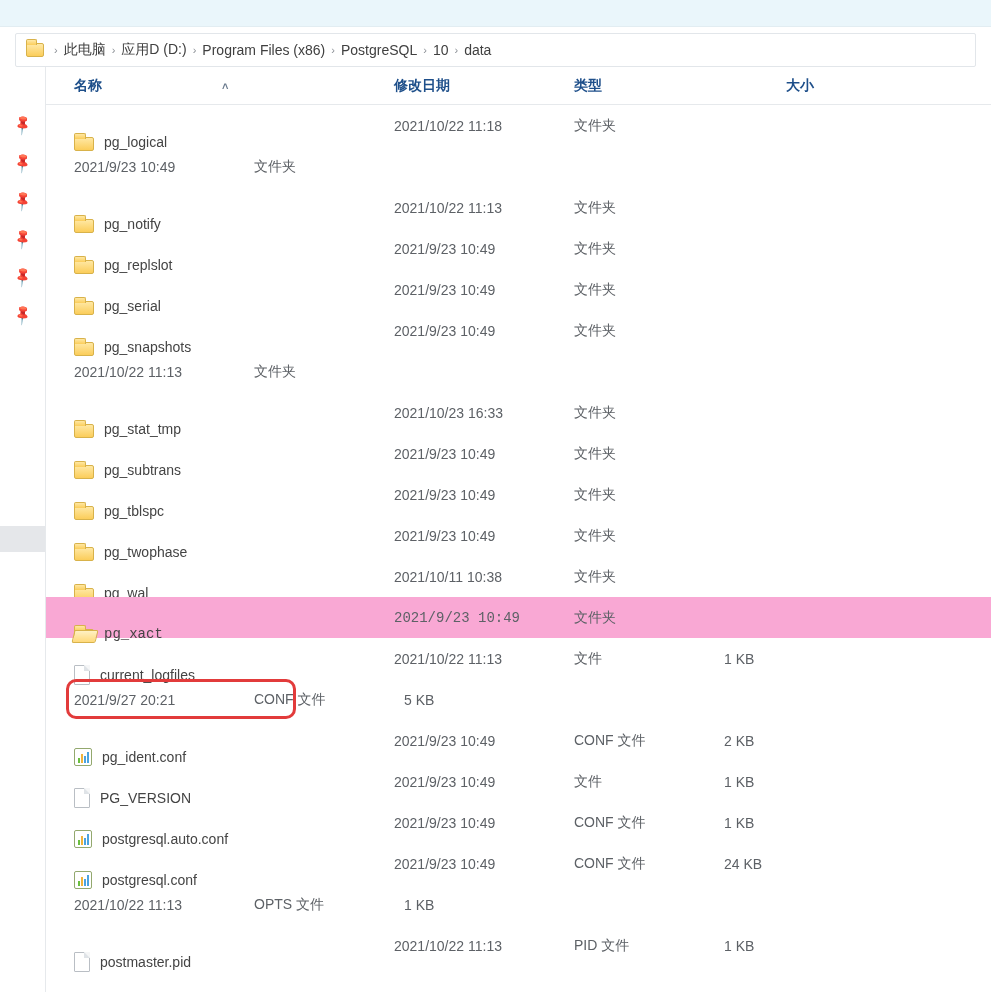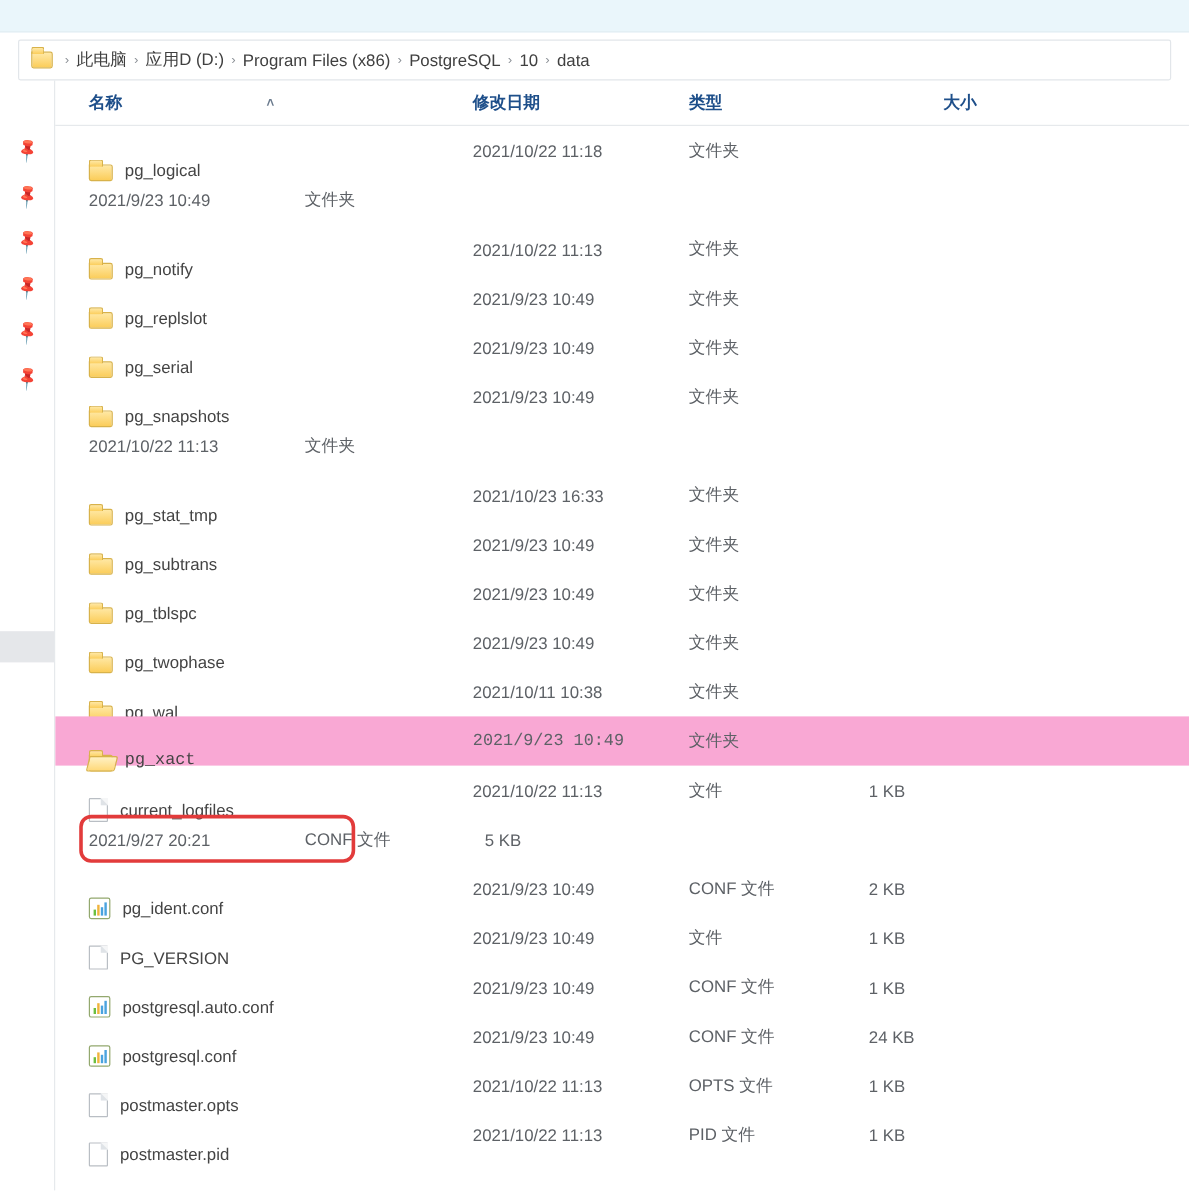--- a/index.html
+++ b/index.html
@@ -386,24 +386,20 @@
               <span></span>
               <span></span>
             </div>
             <span>postgresql.conf</span>
           </div>
           <div class="cell-date">2021/9/23 10:49</div>
           <div class="cell-type">CONF 文件</div>
           <div class="cell-size">24 KB</div>
         </div>
         <div class="row">
-          <div class="cell-name">
-            <div class="ico ico-file"></div>
-            <span>postmaster.opts</span>
-          </div>
           <div class="cell-date">2021/10/22 11:13</div>
           <div class="cell-type">OPTS 文件</div>
           <div class="cell-size">1 KB</div>
         </div>
         <div class="row">
           <div class="cell-name">
             <div class="ico ico-file"></div>
             <span>postmaster.pid</span>
           </div>
           <div class="cell-date">2021/10/22 11:13</div>

